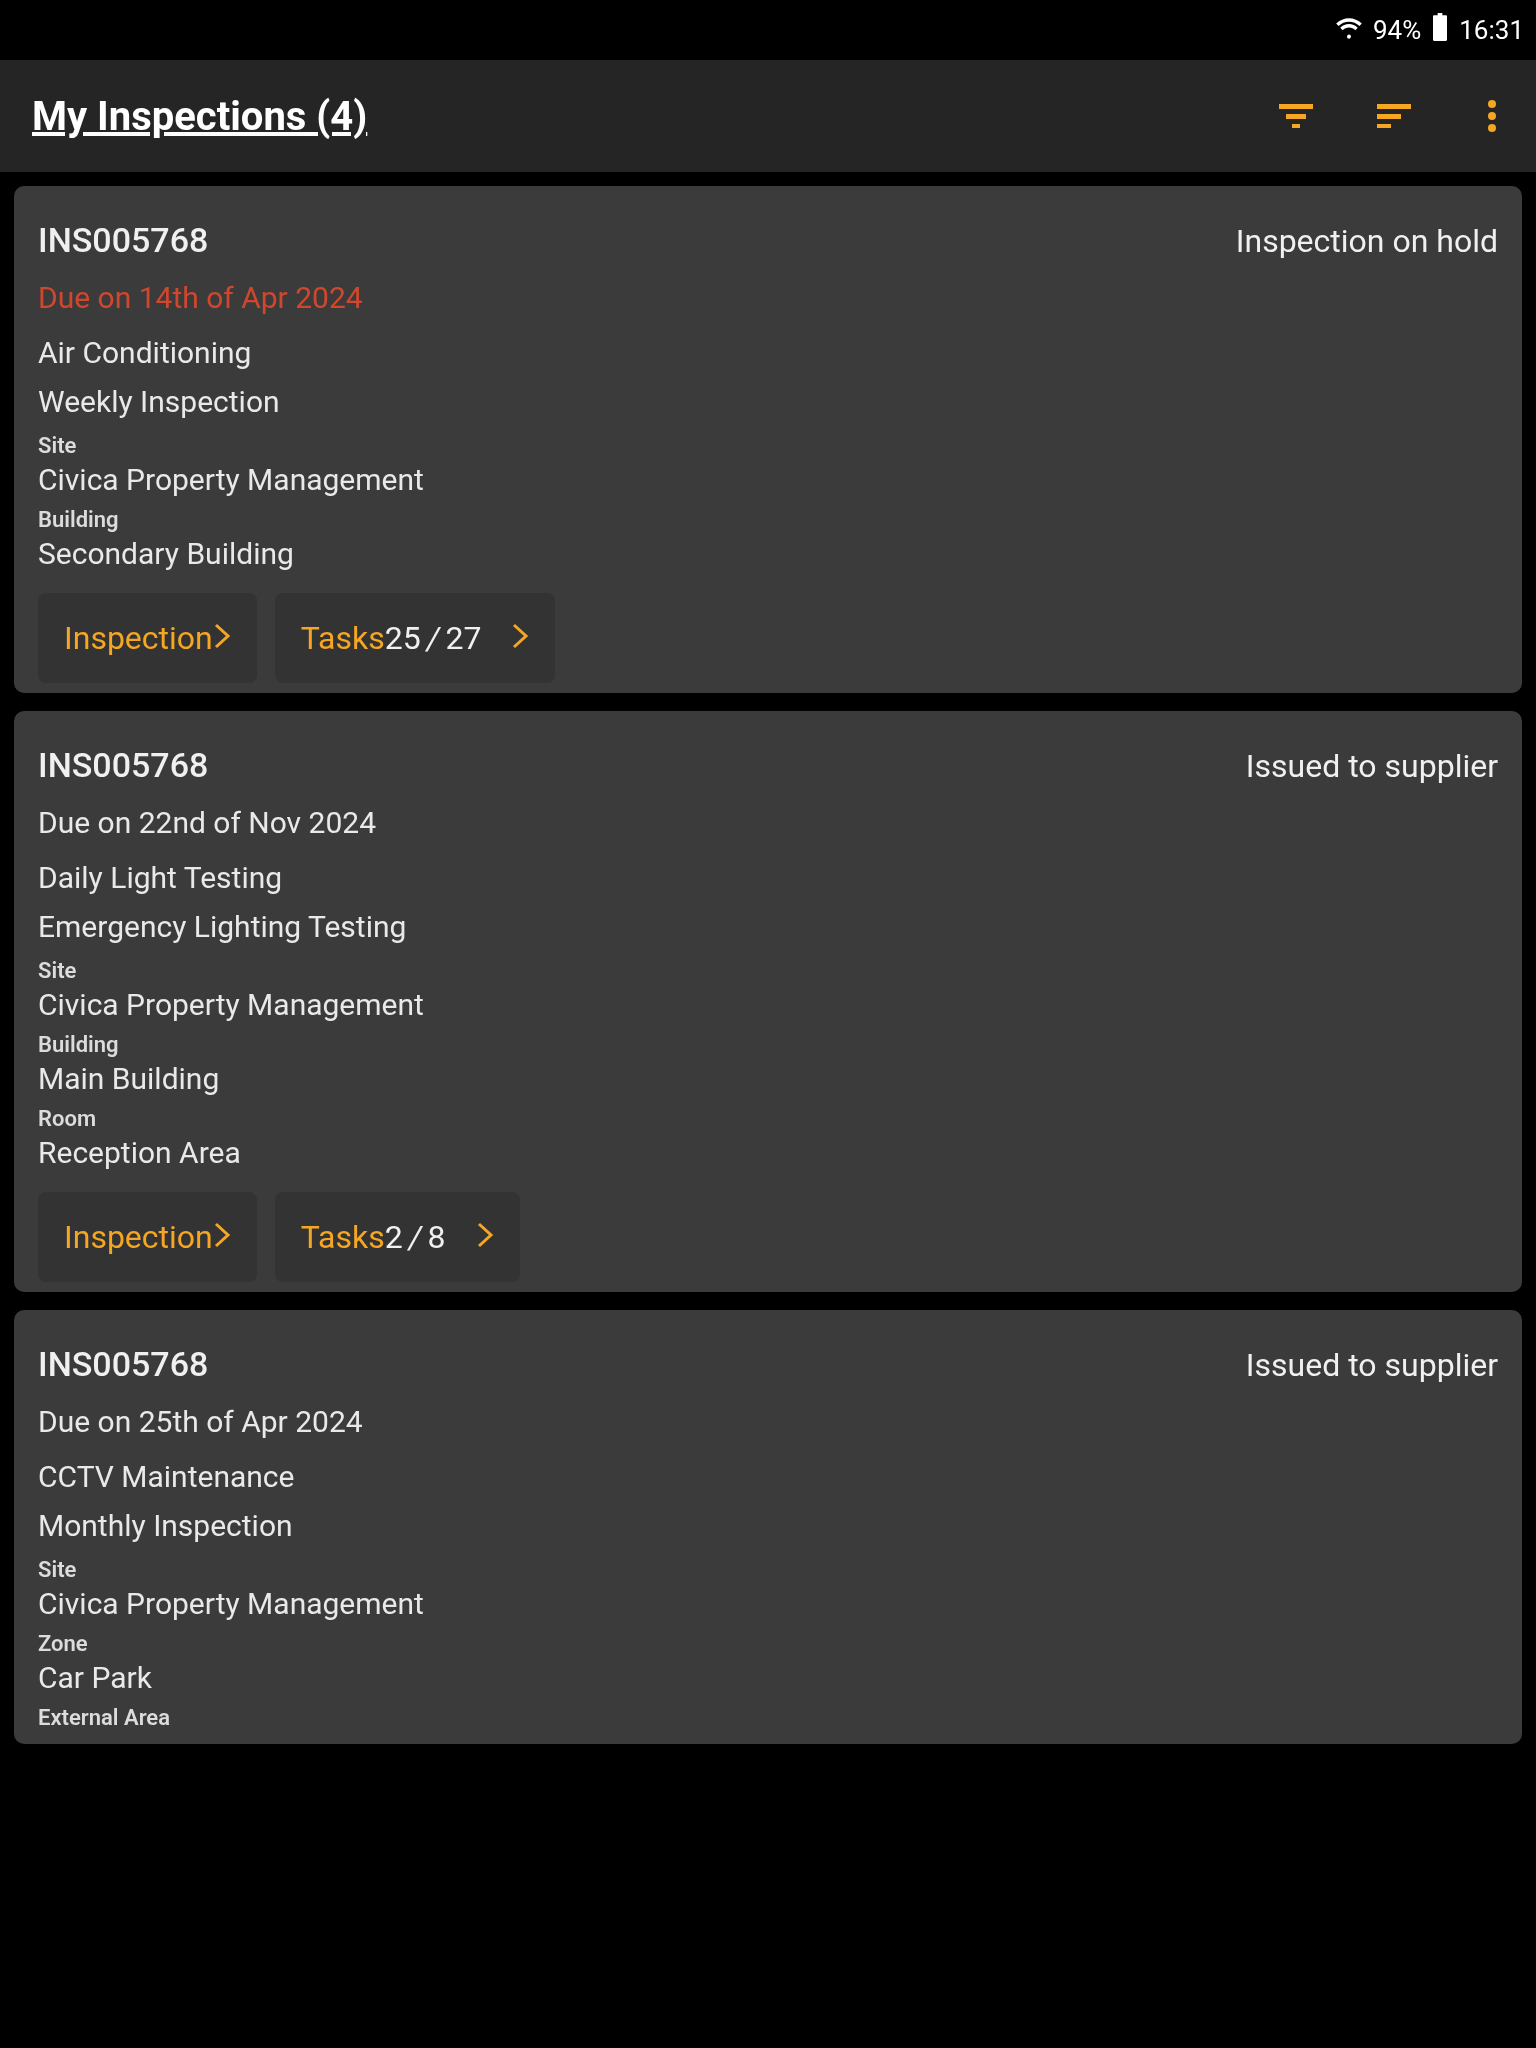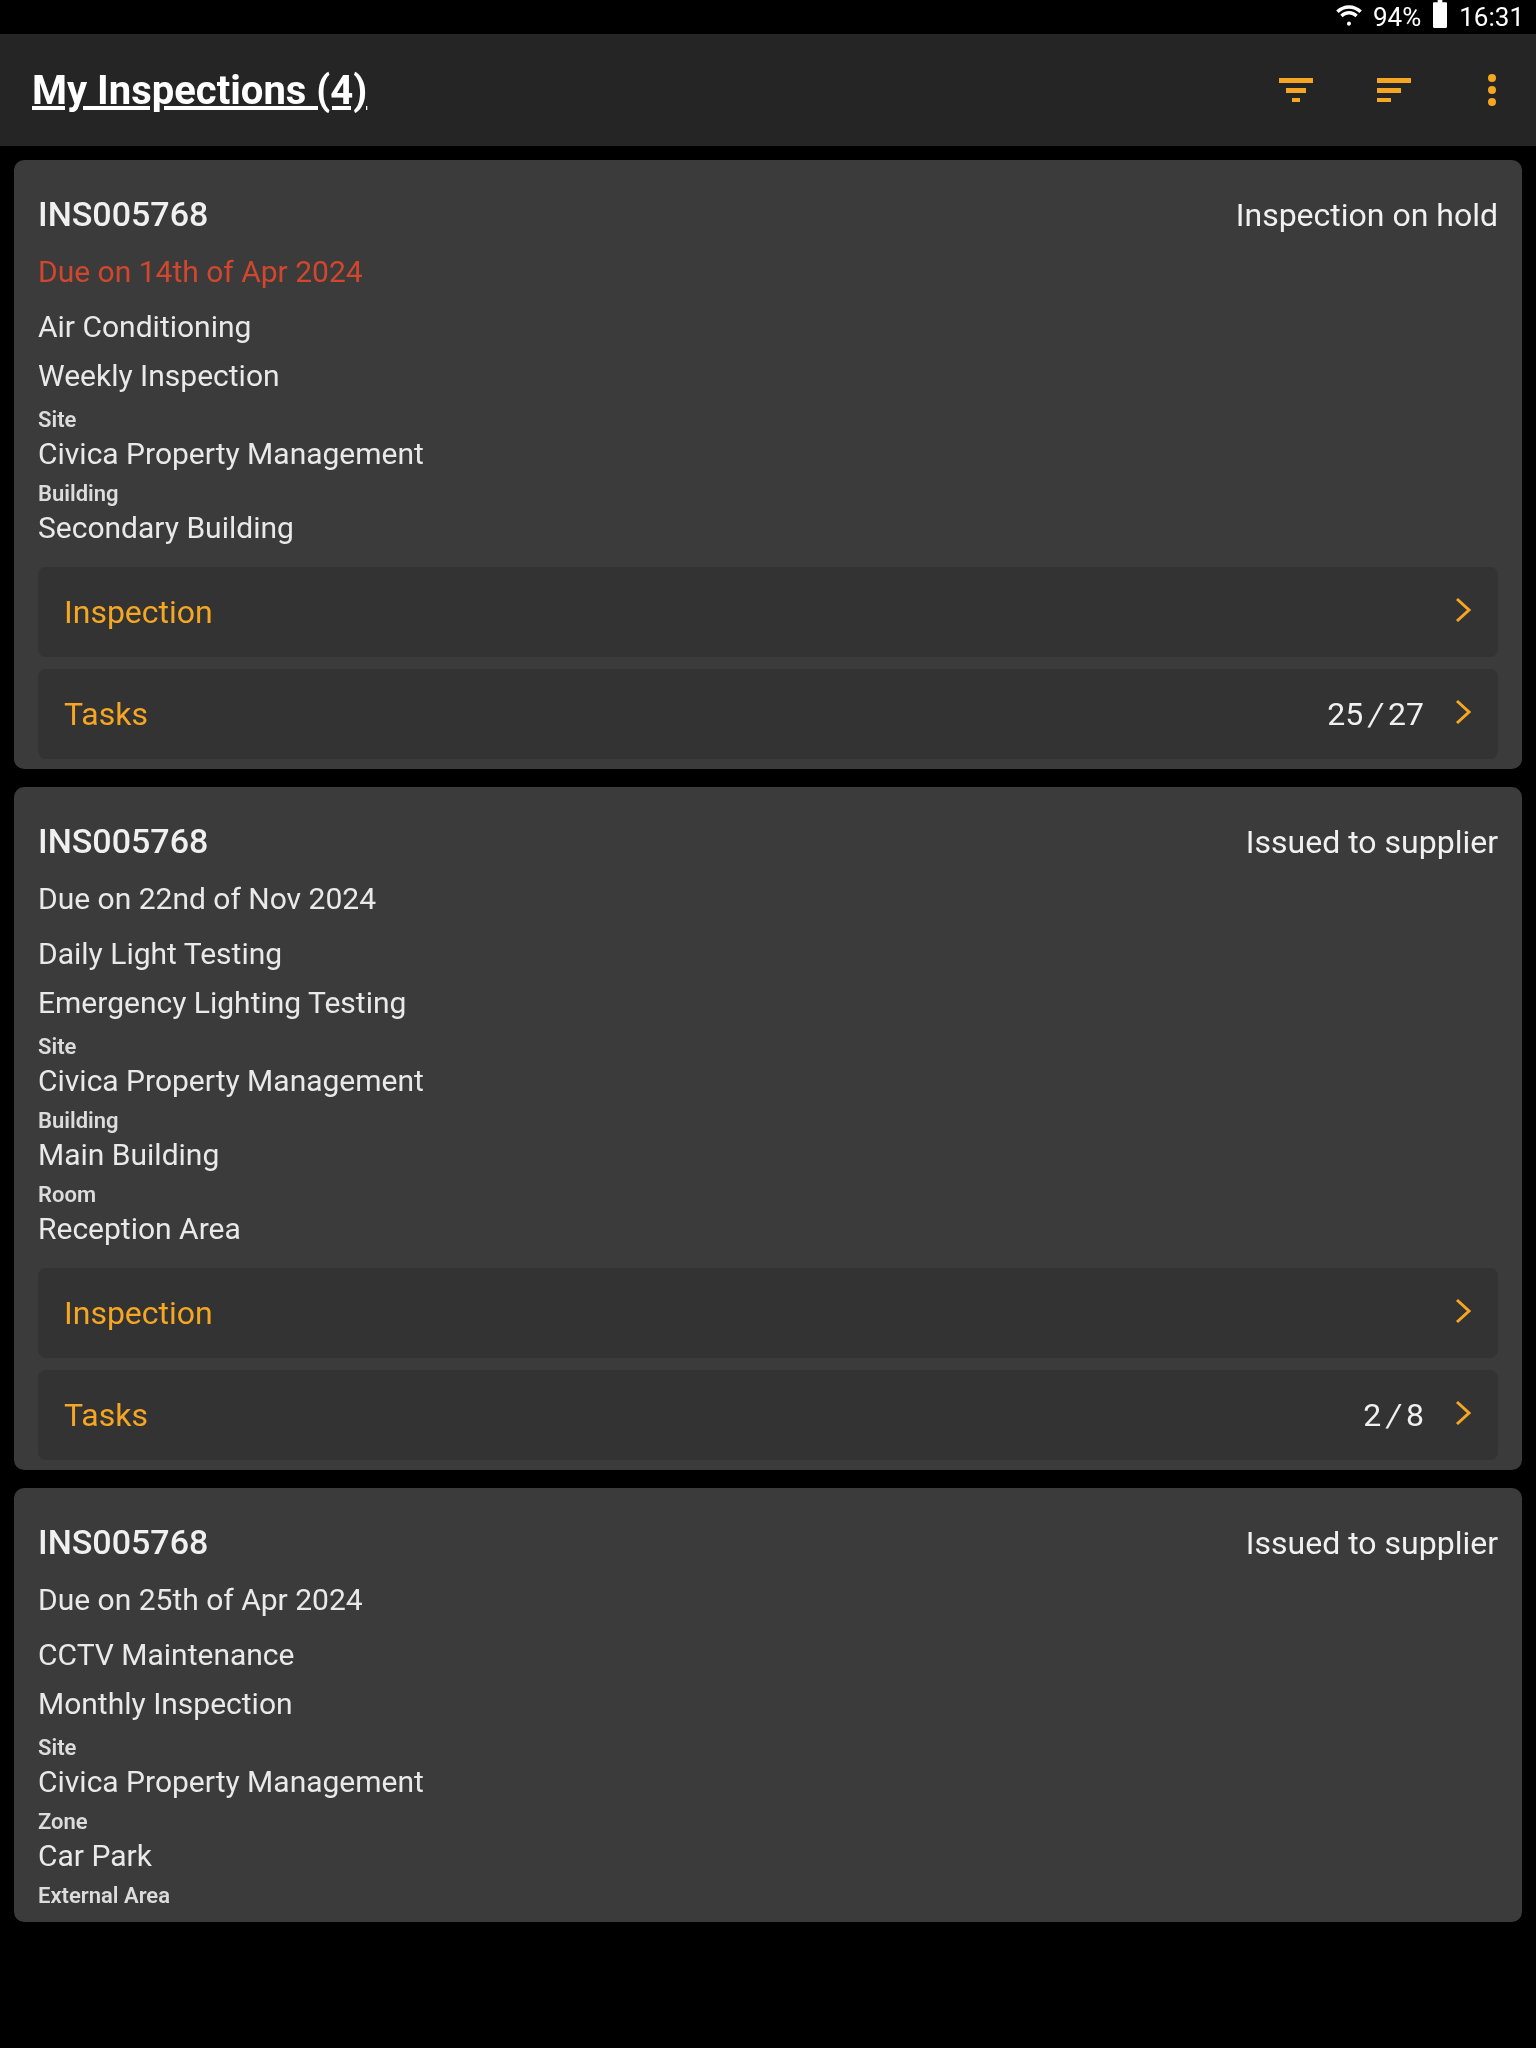--- a/index.html
+++ b/index.html
@@ -7,21 +7,21 @@
     background: #000;
     font-family: Roboto, -apple-system, "Segoe UI", Arial, sans-serif;
     color: #e9e9e9;
     width: 1536px;
     height: 2048px;
     overflow: hidden;
   }
 
   
   .status-bar {
-    height: 34px;
+    height: 60px;
     background: #000;
     display: flex;
     justify-content: flex-end;
     align-items: center;
     padding: 0 12px;
     gap: 10px;
     font-size: 26px;
     color: #fff;
   }
   .status-bar .wifi-icon svg { width: 28px; height: 28px; fill: #fff; }
@@ -74,21 +74,21 @@
   }
   .card-id { font-size: 34px; font-weight: 500; color: #f0f0f0; }
   .card-status { font-size: 32px; font-weight: 400; color: #f0f0f0; }
   .due { font-size: 30px; margin-bottom: 20px; }
   .due.overdue { color: #d0472e; font-weight: 400; }
   .due.normal { color: #e9e9e9; }
   .card-line { font-size: 30px; color: #e9e9e9; margin-bottom: 14px; }
   .field-label { font-size: 22px; font-weight: 600; color: #dcdcdc; margin-top: 8px; margin-bottom: 4px; }
   .field-value { font-size: 30px; color: #e9e9e9; margin-bottom: 10px; }
 
-  .row-btns { margin-top: 22px; display:flex; flex-direction:column; gap:12px; }
+  .row-btns { margin-top: 22px; display:flex; flex-direction:row; gap:18px; }
   .row-btn {
     background: #333333;
     border-radius: 8px;
     height: 90px;
     display: flex;
     align-items: center;
     justify-content: space-between;
     padding: 0 26px;
     cursor: pointer;
   }

